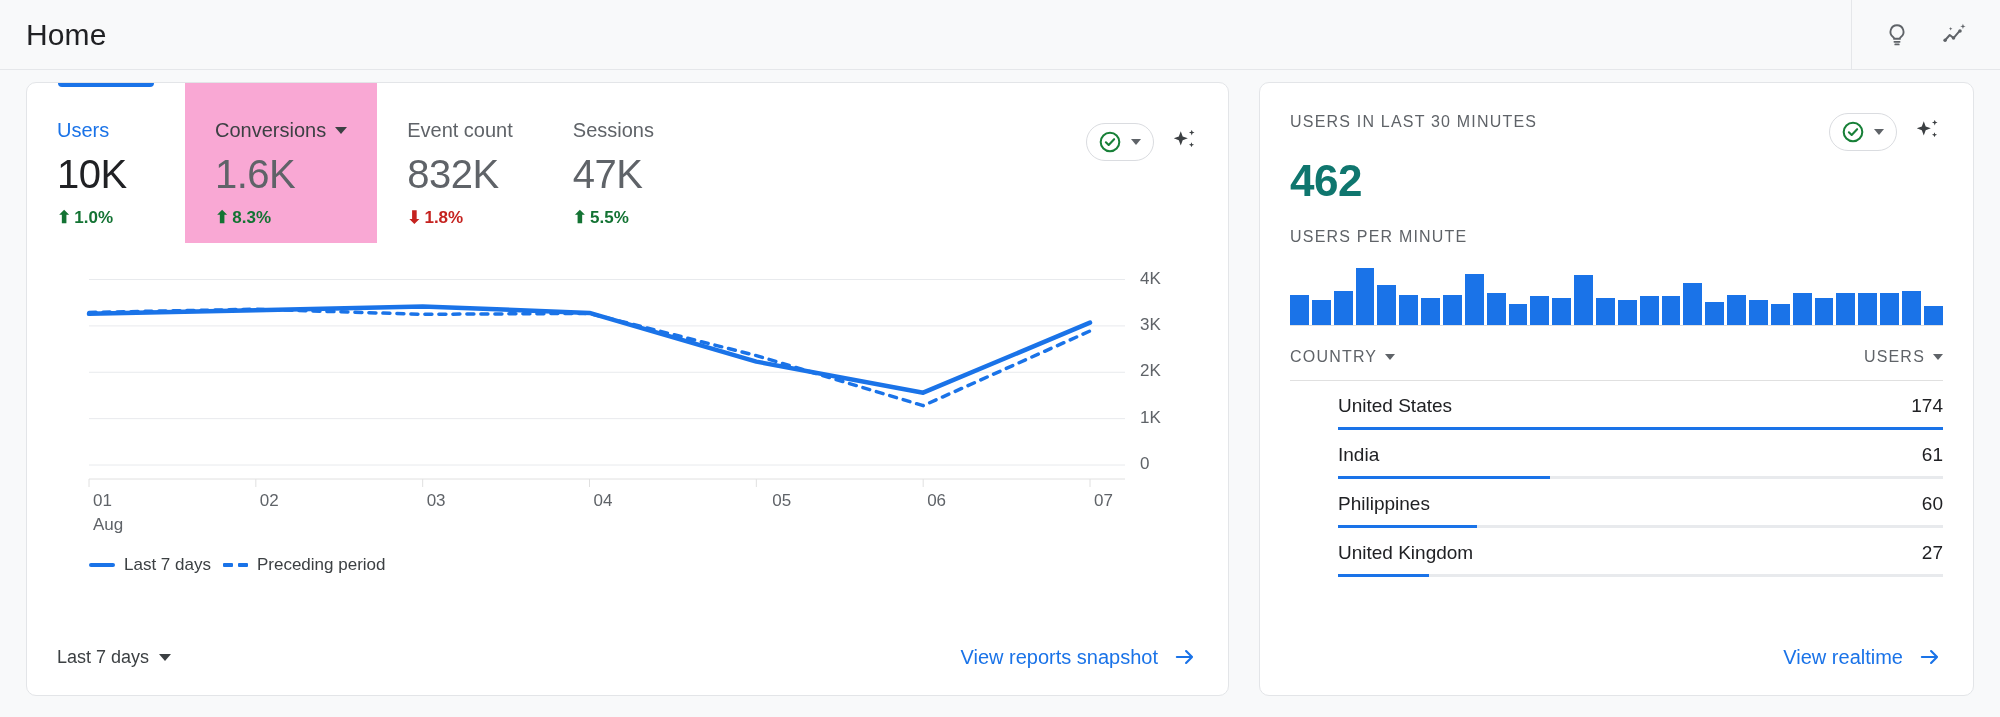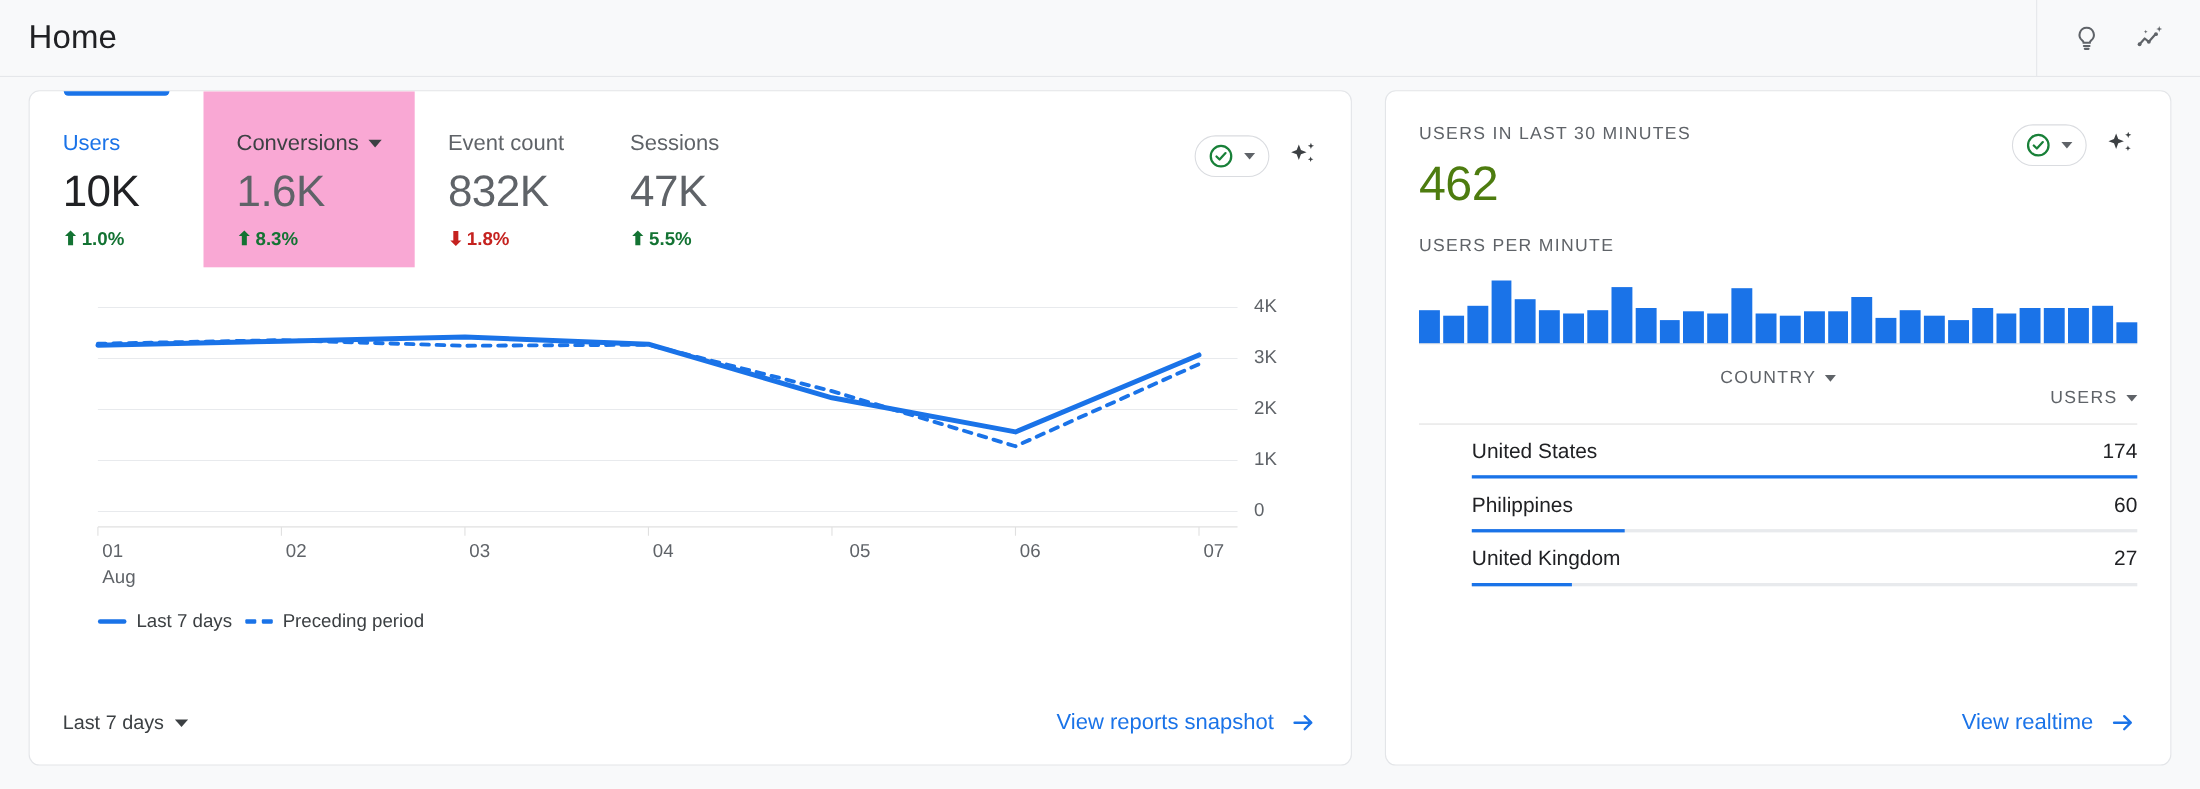--- a/index.html
+++ b/index.html
@@ -172,22 +172,22 @@
     cursor: pointer;
   }
 
   
   .rt-head { padding: 30px 30px 0 30px; display: flex; align-items: flex-start; }
   .rt-cap {
     font-size: 16px; color: #5f6368;
     letter-spacing: 1.2px; font-weight: 500;
   }
   .rt-big {
-    font-size: 44px; color: #4d7c0f;
-    margin-top: 12px; font-weight: 400;
+    font-size: 44px; color: #0f766e;
+    margin-top: 25px; font-weight: 700;
     letter-spacing: -.5px;
   }
   .rt-tools { margin-left: auto; display: flex; align-items: center; gap: 16px; }
   .upm-cap {
     font-size: 16px; color: #5f6368;
     letter-spacing: 1.2px; font-weight: 500;
     padding: 22px 0 0 30px;
   }
   .bars {
     display: flex; align-items: flex-end; gap: 3px;
@@ -196,21 +196,20 @@
     border-bottom: 1px solid #e0e0e0;
   }
   .bar { flex: 1; background: #1a73e8; }
 
   
   .tbl { margin: 22px 30px 0 30px; }
   .tbl-head {
     display: flex; align-items: center;
     padding-bottom: 14px;
     border-bottom: 1px solid #e0e0e0;
-    flex-direction: column;
   }
   .th {
     font-size: 16px; color: #5f6368;
     letter-spacing: 1.2px; font-weight: 500;
     display: flex; align-items: center; gap: 8px;
     cursor: pointer;
   }
   .th.right { margin-left: auto; }
   .tr { position: relative; padding: 14px 0 13px 0; margin-left: 48px; }
   .tr-line { display: flex; align-items: center; }
@@ -453,20 +452,29 @@
           <div class="tr-line">
             <span class="tr-name">United States</span>
             <span class="tr-val">174</span>
           </div>
           <div class="tr-bar-track">
             <div class="tr-bar-fill" style="width: 100%;"></div>
           </div>
         </div>
         <div class="tr">
           <div class="tr-line">
+            <span class="tr-name">India</span>
+            <span class="tr-val">61</span>
+          </div>
+          <div class="tr-bar-track">
+            <div class="tr-bar-fill" style="width: 35%;"></div>
+          </div>
+        </div>
+        <div class="tr">
+          <div class="tr-line">
             <span class="tr-name">Philippines</span>
             <span class="tr-val">60</span>
           </div>
           <div class="tr-bar-track">
             <div class="tr-bar-fill" style="width: 23%;"></div>
           </div>
         </div>
         <div class="tr">
           <div class="tr-line">
             <span class="tr-name">United Kingdom</span>

